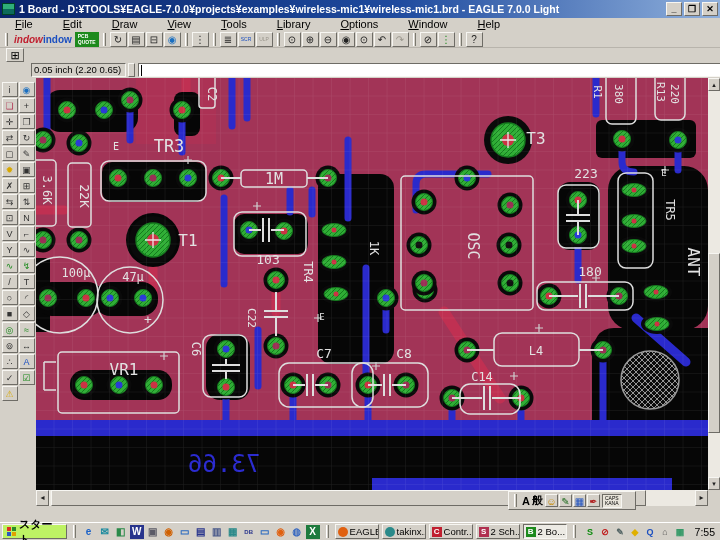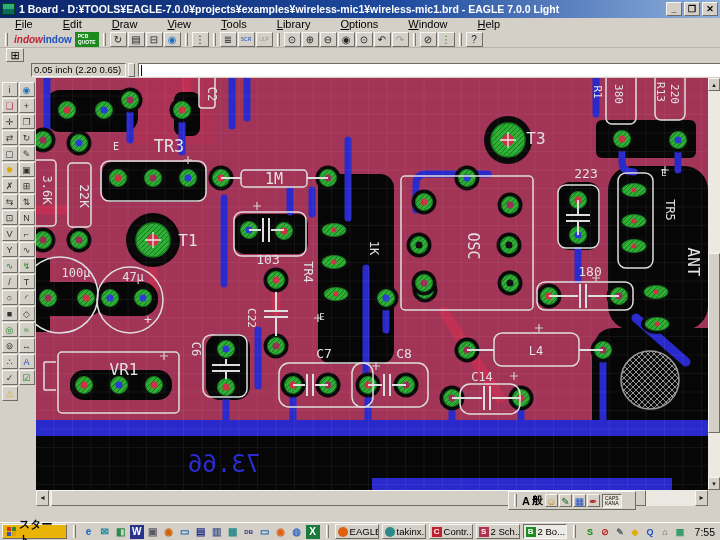--- a/index.html
+++ b/index.html
@@ -80,21 +80,21 @@
   #imebar{position:absolute;left:508px;top:491px;width:128px;height:19px;background:#d4d0c8;
     display:flex;align-items:center;z-index:30;padding:0 2px;gap:2px;}
   .imet{font-size:11px;font-weight:bold;}
   .imeic{width:13px;height:13px;font-size:10px;line-height:13px;text-align:center;}
   #capkana{font-size:5px;line-height:5px;padding:1px 2px;background:#e8e4da;text-align:left;}
 
   
   #taskbar{position:absolute;left:0;top:522px;width:720px;height:18px;background:#d4d0c8;
     border-top:1px solid #fff;display:flex;align-items:center;padding:0 2px;gap:3px;}
   #startbtn{height:15px;display:flex;align-items:center;gap:3px;padding:0 4px;
-    background:#eab308;font-size:11px;font-weight:bold;}
+    background:#bef264;font-size:11px;font-weight:bold;}
   #winflag{width:9px;height:9px;display:grid;grid-template-columns:4px 4px;gap:1px;}
   #winflag i{display:block;width:4px;height:4px;}
   #ql{display:flex;gap:2px;align-items:center;}
   .ql{width:14px;height:14px;display:flex;align-items:center;justify-content:center;
     font-size:10px;font-weight:bold;}
   .task{height:15px;width:44px;display:flex;align-items:center;gap:2px;background:#d4d0c8;
     font-size:9.5px;padding:0 2px;overflow:hidden;white-space:nowrap;}
   .task.active{background:#eceae4;border-color:#6e6c66 #f7f6f2 #f7f6f2 #6e6c66;}
   .tico{width:10px;height:10px;flex:0 0 10px;display:flex;align-items:center;
     justify-content:center;font-size:8px;font-weight:bold;color:#fff;}

